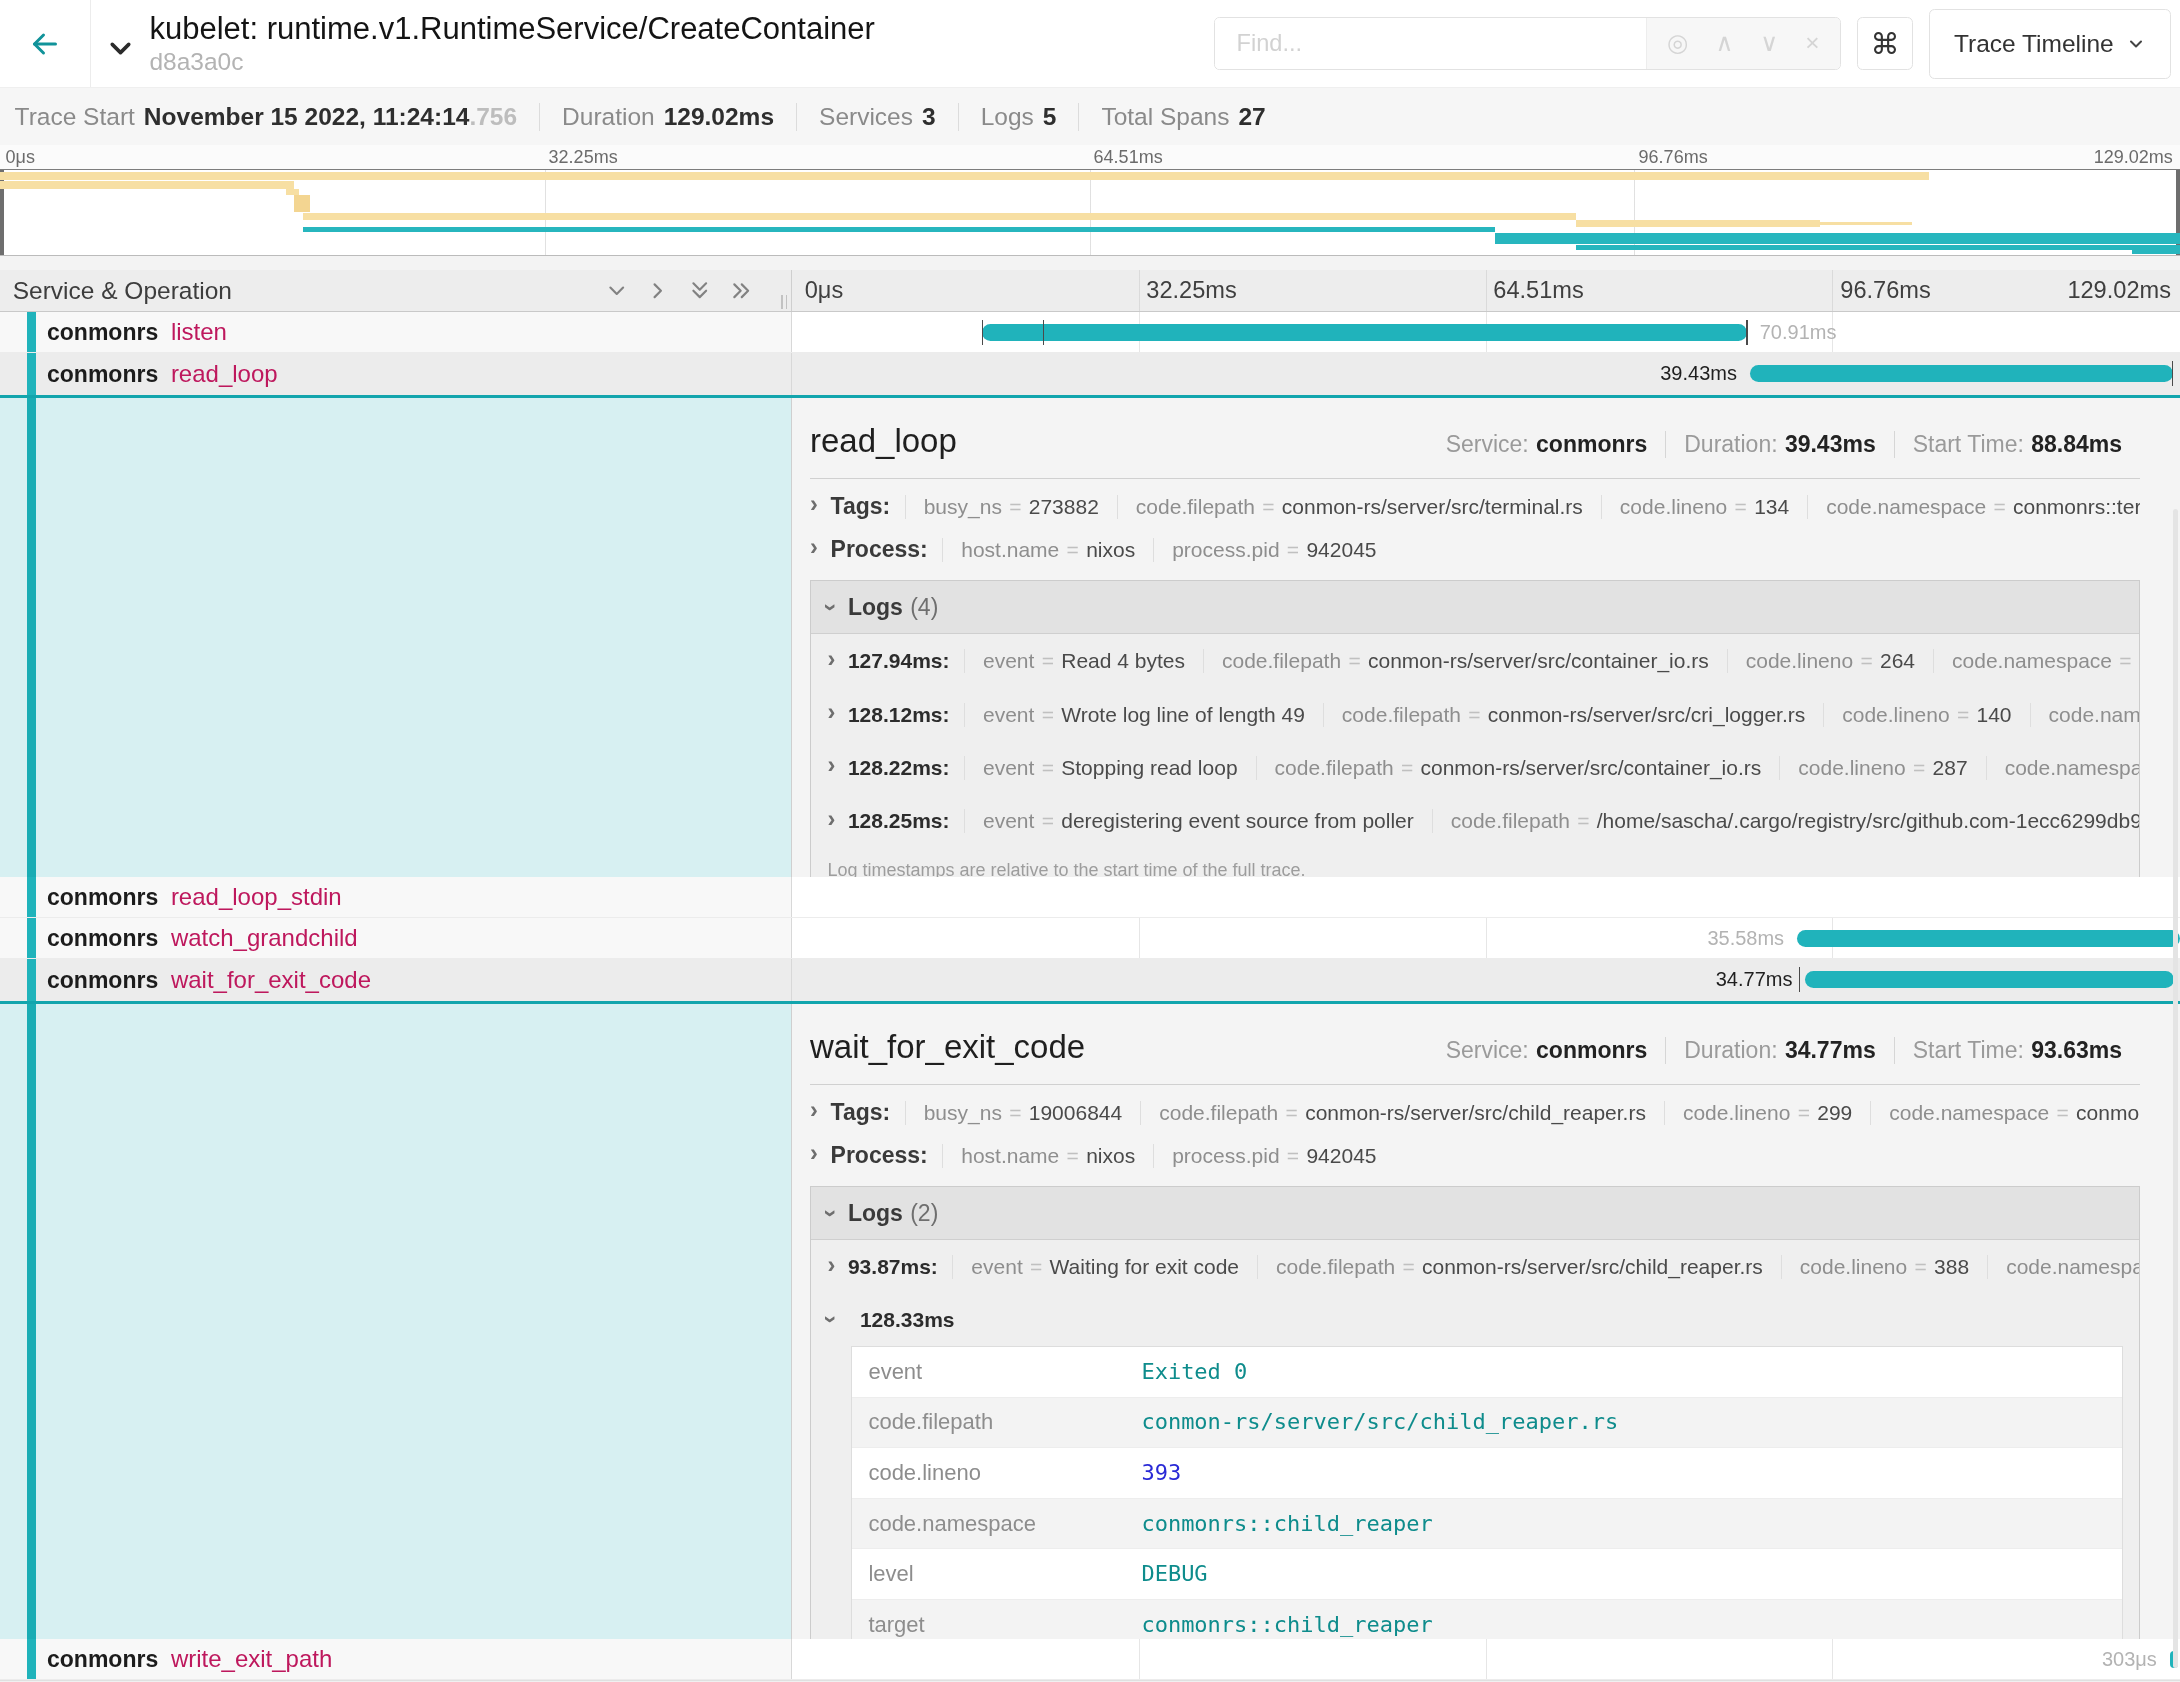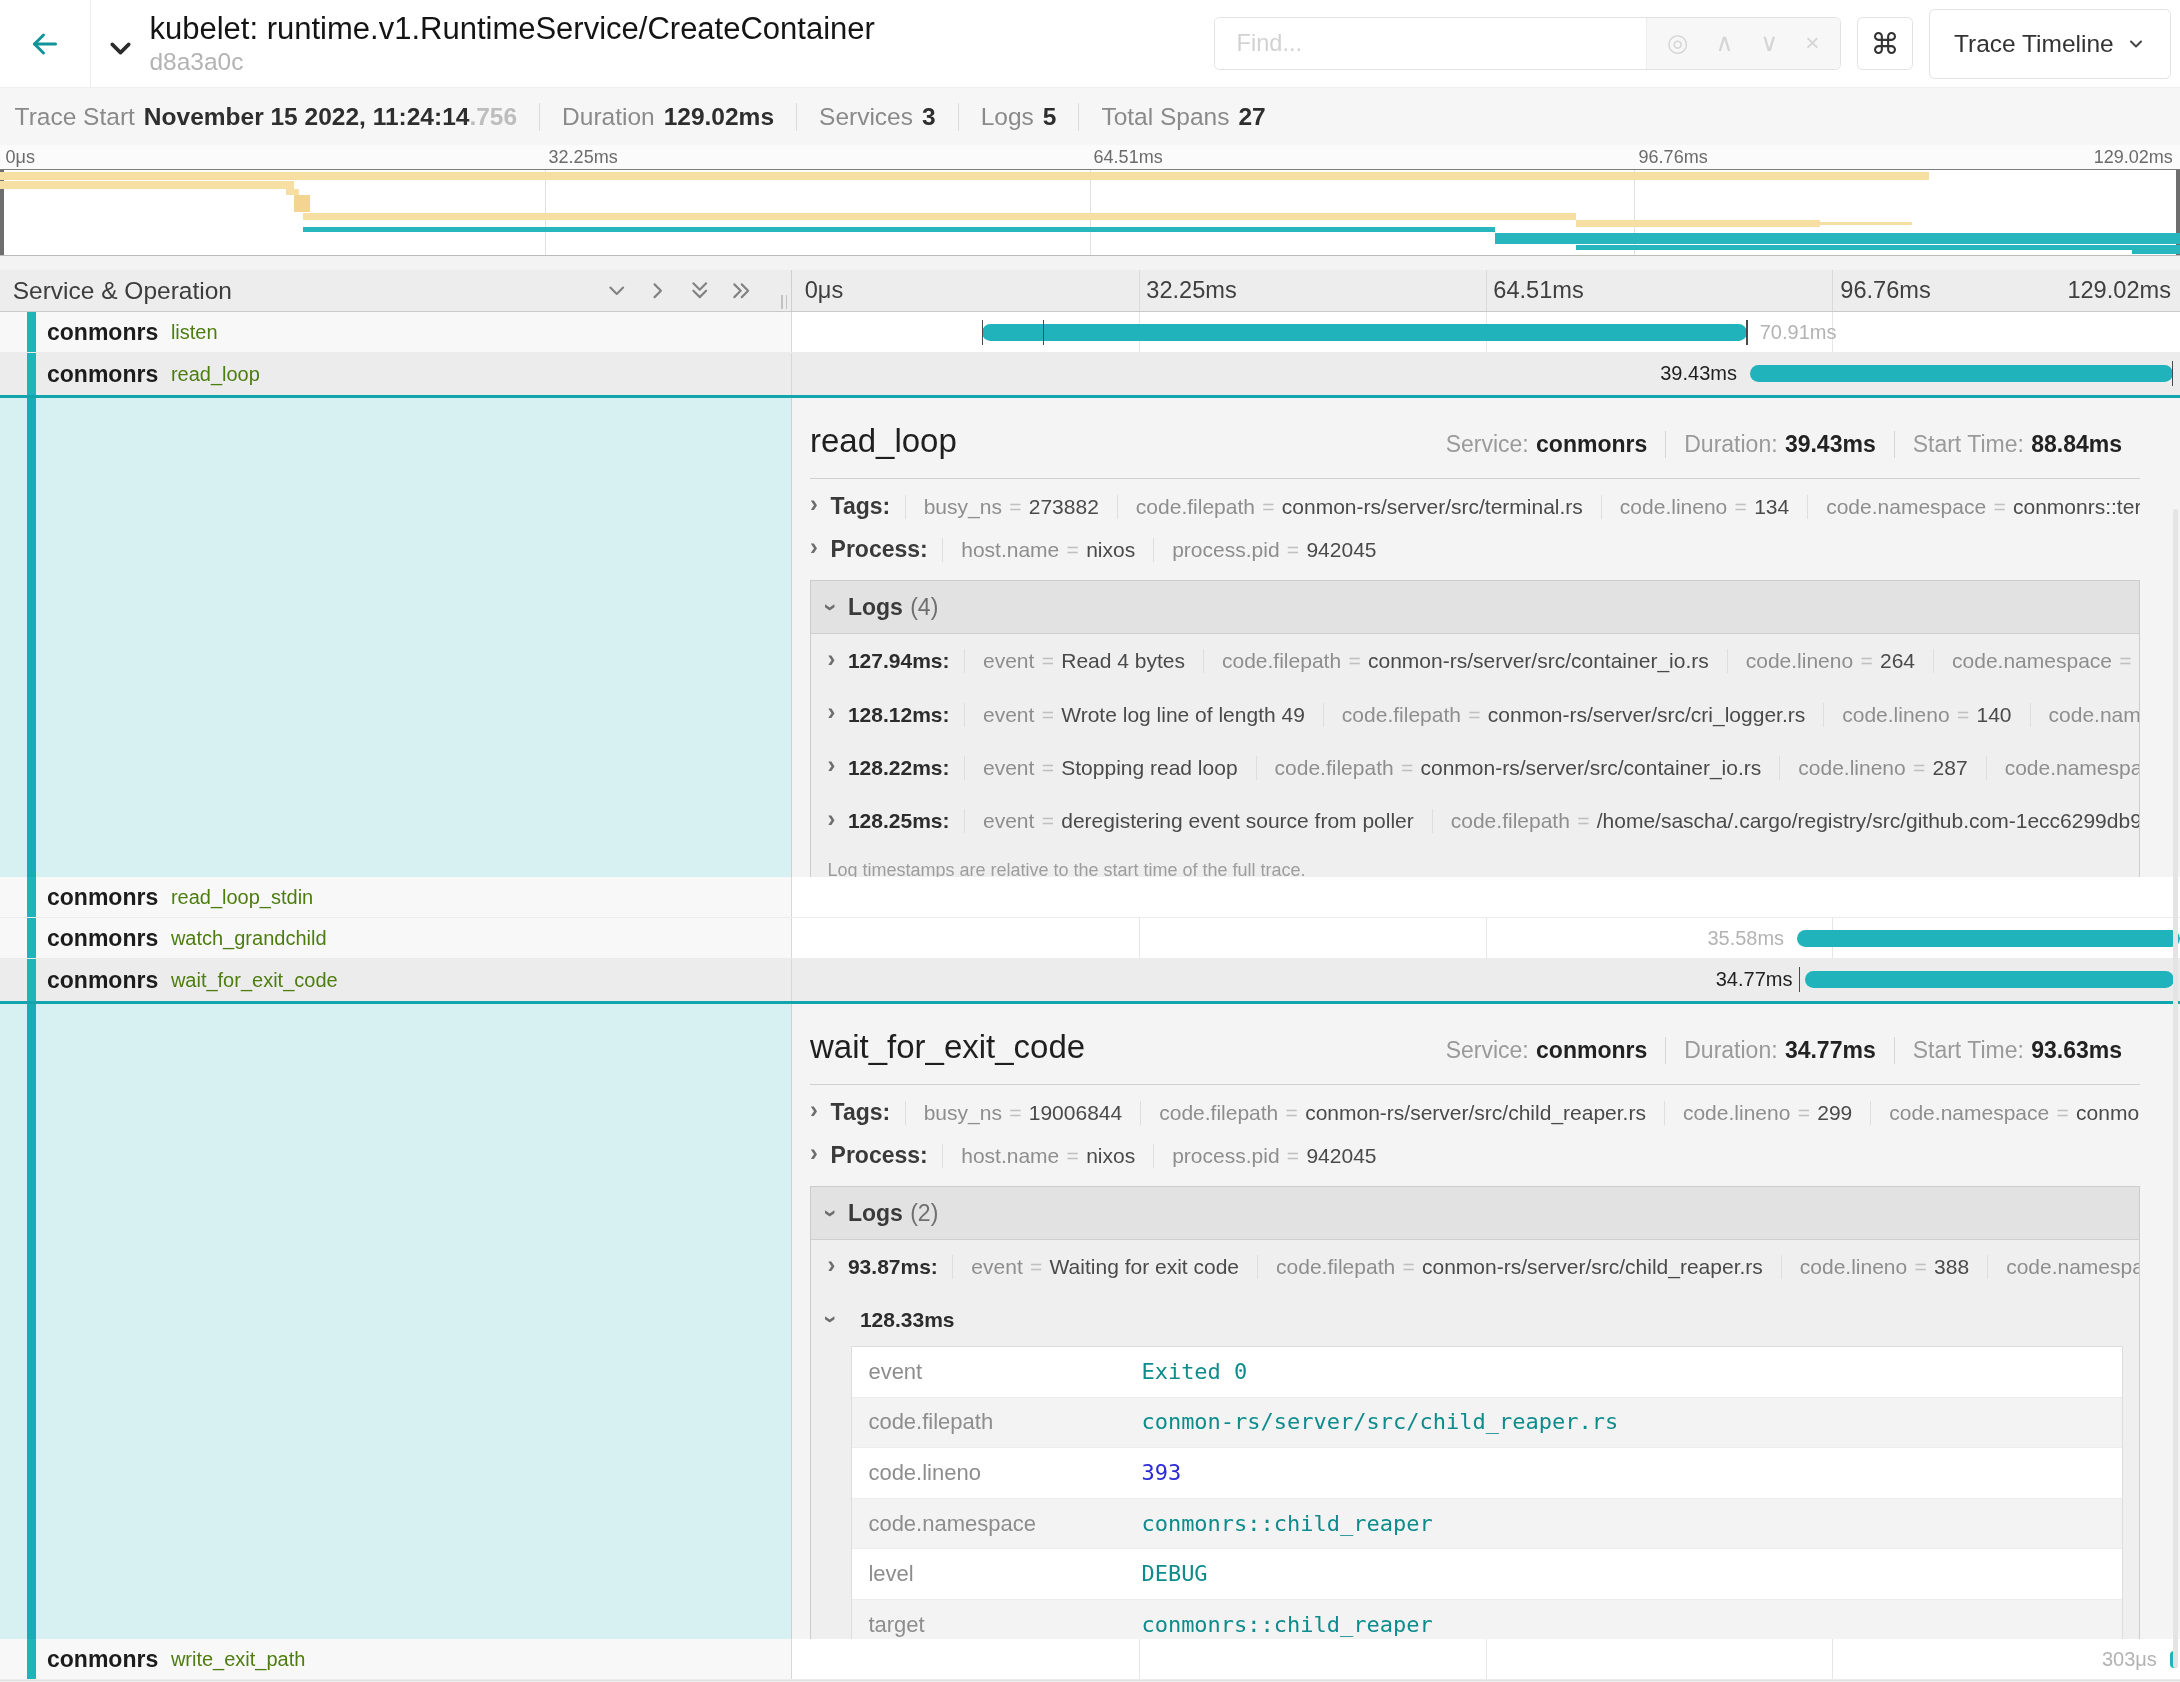--- a/index.html
+++ b/index.html
@@ -60,21 +60,21 @@
   .gh-axis { flex:1; position:relative; font-size:23.6px; color:#3f3f3f;
              background-image:linear-gradient(#d8d8d8,#d8d8d8),linear-gradient(#d8d8d8,#d8d8d8),linear-gradient(#d8d8d8,#d8d8d8);
              background-size:0.9px 100%; background-repeat:no-repeat; background-position:25% 0,50% 0,75% 0; }
   .gh-axis span { position:absolute; top:7.3px; }
 
   .span-row { height:41px; display:flex; border-bottom:0.9px solid #ececec; }
   .name-cell { flex:0 0 792px; position:relative; background:#f8f8f8; border-right:0.9px solid #d8d8d8;
                display:flex; align-items:center; padding-left:47px; overflow:hidden; cursor:pointer; }
   .indent-bar { position:absolute; left:27px; top:0; bottom:0; width:9px; background:#20b3bb; }
   .svc { font-size:23px; font-weight:600; color:#1c1c1c; }
-  .op { font-size:20px; color:#4d7c0f; margin-left:12.7px; }
+  .op { font-size:24px; color:#be185d; margin-left:12.7px; }
   .tl-cell { flex:1; position:relative; background:#fff; overflow:hidden; cursor:pointer;
              background-image:linear-gradient(#e3e3e3,#e3e3e3),linear-gradient(#e3e3e3,#e3e3e3),linear-gradient(#e3e3e3,#e3e3e3);
              background-size:0.9px 100%; background-repeat:no-repeat; background-position:25% 0,50% 0,75% 0; }
   .span-bar { position:absolute; top:11.8px; height:17.3px; background:#20b3bb; border-radius:9px; }
   .tickmark { position:absolute; }
   .dur { position:absolute; top:0; height:41px; line-height:41px; font-size:20px; color:#b3b3b3; white-space:nowrap; }
   .dur[data-side="left"] { padding-right:1.8px; }
   .dur[data-side="right"] { padding-left:1.8px; }
   .span-row.selected { border-bottom:3.6px solid #12a5ad; height:45px; }
   .span-row.selected .name-cell, .span-row.selected .tl-cell { background:#ececec; }

